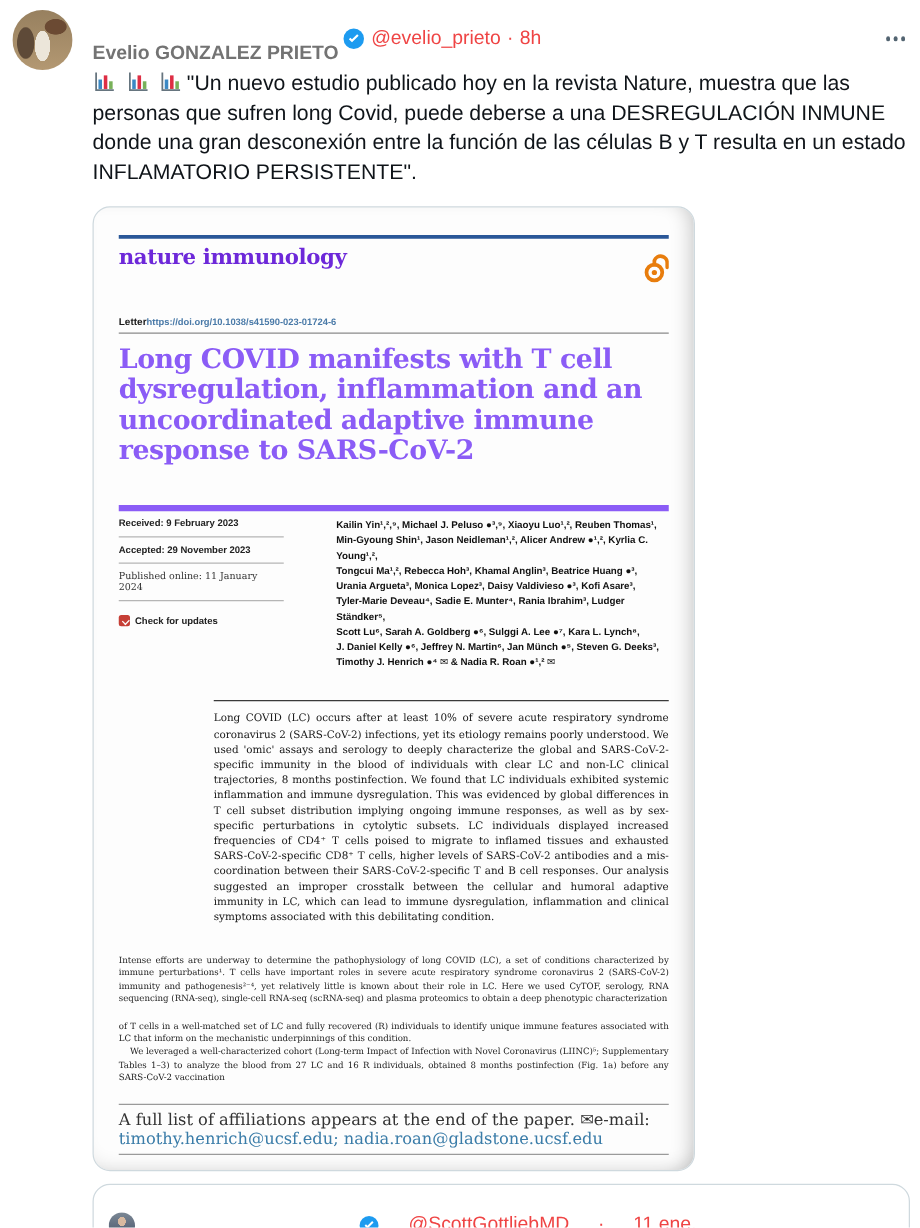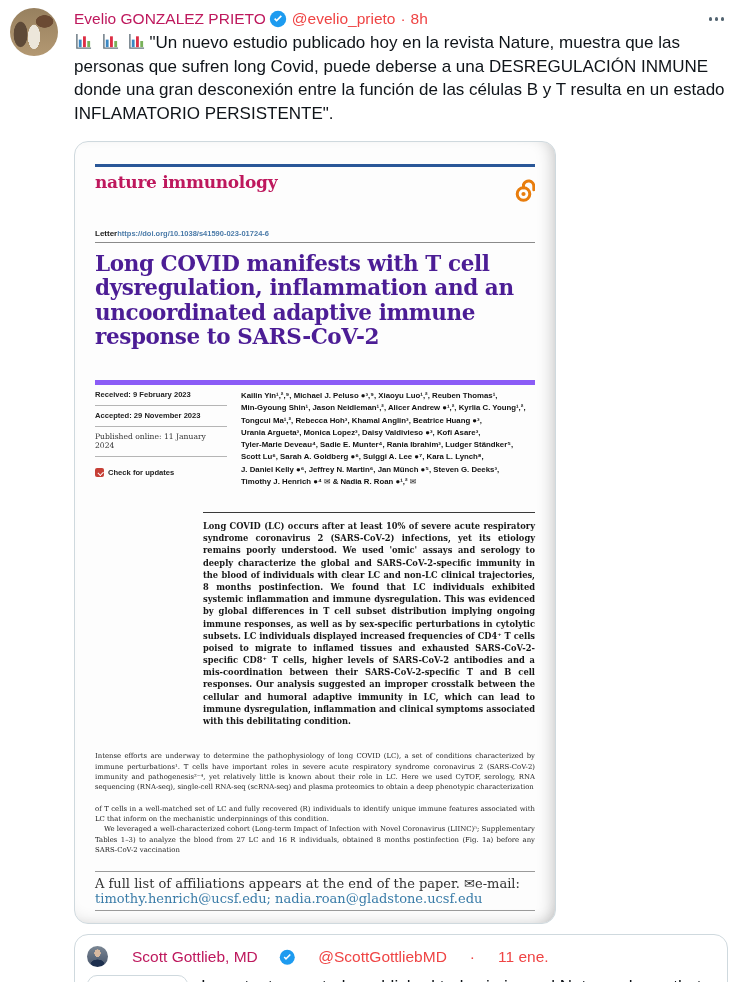--- a/index.html
+++ b/index.html
@@ -13,57 +13,57 @@
       linear-gradient(180deg,#8a6f52 0%, #a88a66 30%, #b59a78 60%, #7d6consolidated548 100%);
     background-color:#a3876a;
     background-image:
       radial-gradient(ellipse 10px 20px at 50% 60%, #ece6da 0 60%, transparent 62%),
       radial-gradient(ellipse 14px 10px at 72% 28%, #6b4a33 0 60%, transparent 65%),
       radial-gradient(ellipse 12px 22px at 22% 55%, #5e4a38 0 55%, transparent 60%),
       linear-gradient(180deg,#97805f, #b39872);
   }
   .content { flex:1; margin-left:16px; min-width:0; }
   .head-line { display:flex; align-items:center; font-size:15.5px; margin-top:2px; }
-  .name { font-weight:normal; color:#be185d; cursor:pointer; }
+  .name { font-weight:bold; color:#737373; cursor:pointer;margin-top:24px; }
   .badge { width:18px; height:18px; margin-left:3px; flex:0 0 auto; }
   .handle, .dot, .time { color:#ef4444; margin-left:5px;text-align:center; }
   .more { margin-left:auto; display:flex; gap:2.5px; padding:4px 2px; cursor:pointer; align-items:center; }
   .more i { width:3.5px; height:3.5px; border-radius:50%; background:#536471; display:block; }
   .tweet-text { font-size:17px; line-height:23.5px; color:#0f1419; margin-top:3px; }
   .emoji-chart { display:inline-block; width:19px; height:17px; vertical-align:-2px; margin-right:3px; }
 
   
   .paper-card { width:482px; margin-top:16px; border:1px solid #cfd9de; border-radius:14px;
     background:#fdfdfd; overflow:hidden; cursor:pointer;
     box-shadow: inset -12px 0 16px -10px rgba(0,0,0,.22), inset 0 -12px 16px -12px rgba(0,0,0,.12);
   }
   .paper { padding:22px 20px 12px; color:#1a1a1a; }
   .navy-rule { height:3px; background:#2a5798; }
   .journal-row { display:flex; align-items:flex-start; justify-content:space-between; margin-top:5px; }
-  .journal { font-family:"DejaVu Serif","Liberation Serif",serif; font-weight:bold; font-size:17px; color:#be185d; letter-spacing:-0.3px; }
+  .journal { font-family:"DejaVu Serif","Liberation Serif",serif; font-weight:bold; font-size:17px; color:#6d28d9; letter-spacing:-0.3px; }
   .oa-icon { margin-top:4px; }
   .type-row { display:flex; align-items:flex-end;
     border-bottom:1px solid #8a8a8a; padding-bottom:4px; margin-top:26px; }
   .ptype { font-size:8px; font-weight:bold; }
   .doi { font-size:7.5px; font-weight:bold; color:#4a7aa8; cursor:pointer; }
   .ptitle { font-family:"DejaVu Serif","Liberation Serif",serif; font-weight:bold; font-size:21.5px;
-    line-height:1.13; letter-spacing:-0.4px; color:#4c1d95; margin-top:9px; white-space:pre-line; }
+    line-height:1.13; letter-spacing:-0.4px; color:#8b5cf6; margin-top:9px; white-space:pre-line; }
   .cols { display:flex; gap:14px; margin-top:31px; border-top:5px solid #8b5cf6; }
   .col-meta { flex:0 0 132px; }
   .meta-item { border-bottom:1px solid #b5b5b5; padding:5px 0 6px; font-size:7.6px; font-weight:bold; color:#222; }
   .meta-item.pub { font-family:"DejaVu Serif","Liberation Serif",serif; font-weight:normal; color:#333; }
   .check-row { display:flex; align-items:flex-end; gap:4px; margin-top:11px; cursor:pointer; }
   .check-ico { width:9px; height:9px; border-radius:2px; background:#c63f36; position:relative; flex:0 0 auto; }
   .check-ico::after { content:""; position:absolute; left:2.5px; top:2.5px; width:4px; height:2.5px;
     border-left:1.2px solid #fff; border-bottom:1.2px solid #fff; transform:rotate(-45deg); }
   .check-label { font-size:7.6px; font-weight:bold; color:#222; }
   .authors { flex:1; font-size:7.8px; font-weight:bold; line-height:1.57; padding-top:5px;
-    color:#111; white-space:pre-line; }
-  .abstract { margin-left:108px; margin-top:24px; border-top:1px solid #3a3a3a; padding-top:7px;
-    font-family:"DejaVu Serif","Liberation Serif",serif; font-weight:700; font-size:8.3px;
+    color:#111; white-space:pre-line;margin-left:28px; }
+  .abstract { margin-left:76px; margin-top:24px; border-top:1px solid #3a3a3a; padding-top:7px;
+    font-family:"DejaVu Serif","Liberation Serif",serif; font-weight:400; font-size:8.3px;
     line-height:1.47; text-align:justify; color:#161616; }
   .body-cols { display:flex; gap:11px; margin-top:24px;
     font-family:"DejaVu Serif","Liberation Serif",serif; font-size:6.9px; line-height:1.5;
     text-align:justify; color:#222;flex-direction:column; }
   .body-cols > div { flex:1; min-width:0; }
   .body-p2 { text-indent:9px; }
   .paper-foot { margin-top:16px; border-top:1px solid #9a9a9a; border-bottom:1px solid #9a9a9a;
     padding:4px 0; font-family:"DejaVu Serif","Liberation Serif",serif; font-size:13px; color:#333; }
   .paper-foot .email { color:#3a7ca8; cursor:pointer; }
 

